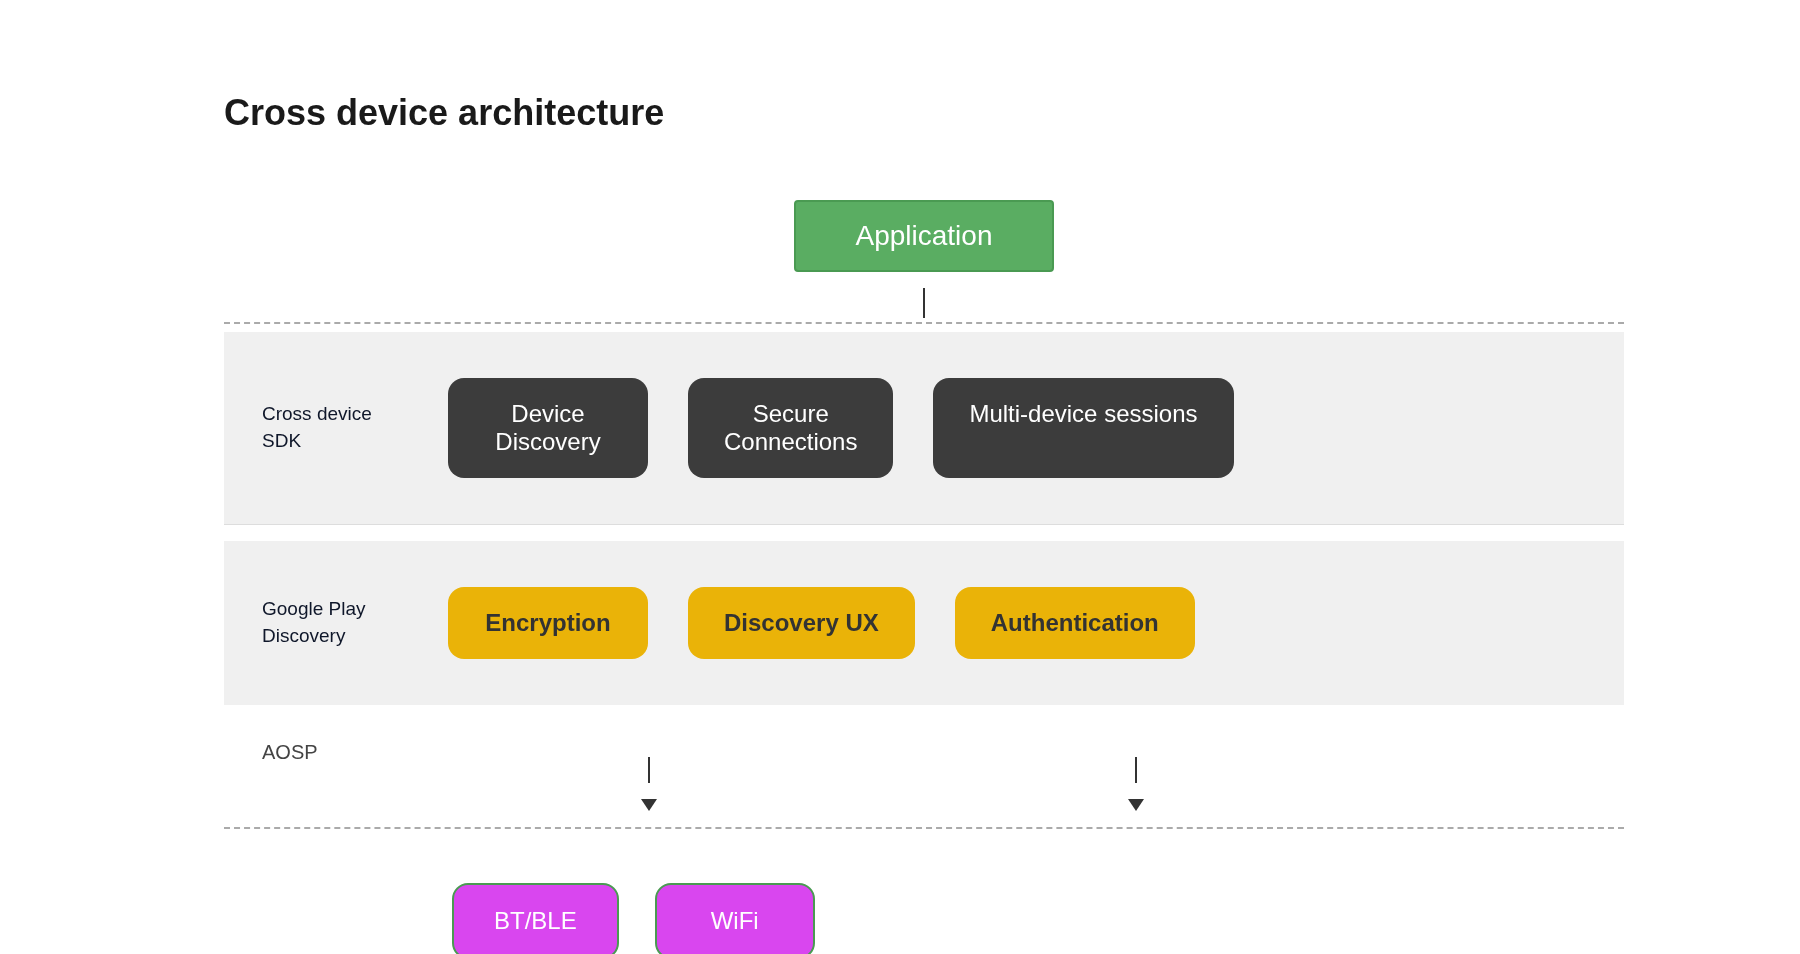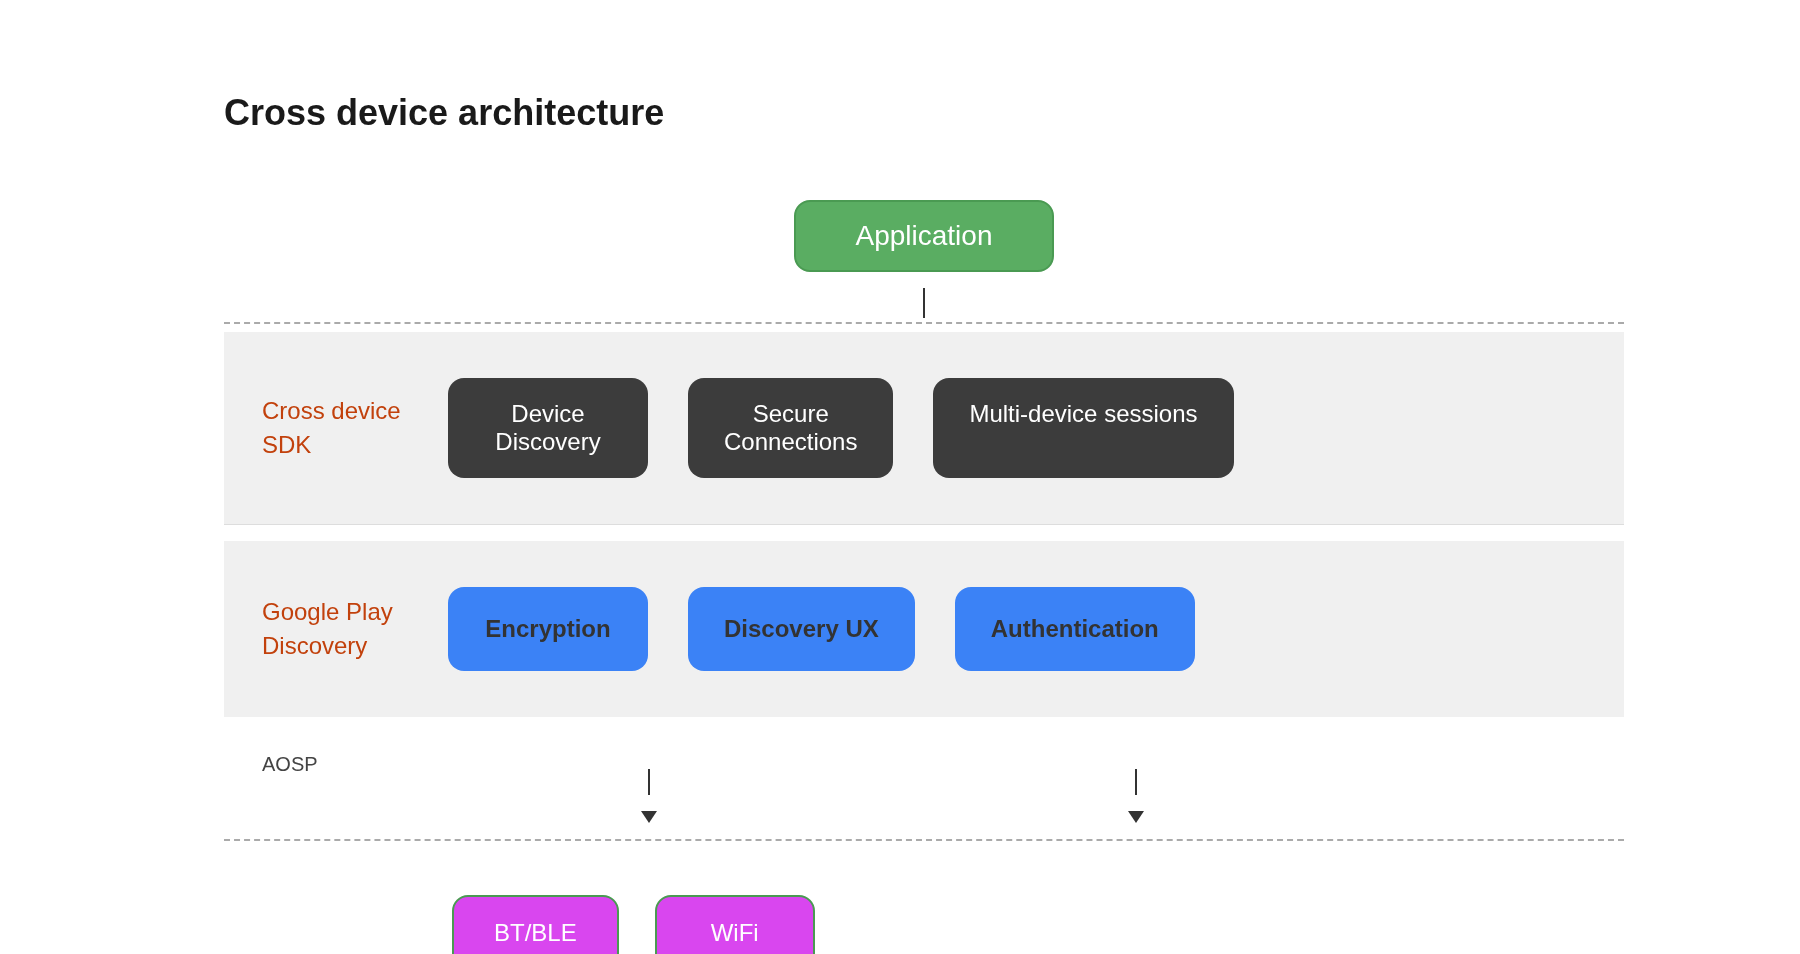--- a/index.html
+++ b/index.html
@@ -20,21 +20,21 @@
       font-size: 36px;
       font-weight: 700;
       color: #1a1a1a;
       margin-bottom: 50px;
     }
 
     
     .app-box {
       background: #5aad62;
       border: 2.5px solid #4a9a52;
-      border-radius: 16px;
+      border-radius: 4px;
       padding: 18px 60px;
       font-size: 28px;
       font-weight: 500;
       color: #ffffff;
       text-align: center;
       margin-bottom: 0;
       position: relative;
       z-index: 2;
     }
 
@@ -48,22 +48,22 @@
     
     .grey-band {
       background: #f0f0f0;
       width: 100%;
       display: flex;
       align-items: center;
       padding: 30px 0;
       border: none;
     }
     .band-label {
-      font-size: 24px;
-      color: #c2410c;
+      font-size: 19px;
+      color: #0f172a;
       line-height: 1.4;
       min-width: 180px;
       padding-left: 30px;
       flex-shrink: 0;
     }
     .band-items {
       display: flex;
       gap: 24px;
       margin-left: 20px;
       flex: 1;
@@ -76,23 +76,23 @@
       padding: 22px 36px;
       font-size: 24px;
       font-weight: 500;
       color: #ffffff;
       text-align: center;
       min-width: 200px;
     }
 
     
     .play-box {
-      background: #3b82f6;
+      background: #eab308;
       border-radius: 16px;
-      padding: 28px 36px;
+      padding: 22px 36px;
       font-size: 24px;
       font-weight: 600;
       color: #333;
       text-align: center;
       min-width: 200px;
     }
     .green-box {
       background: #d946ef;
       border: 2.5px solid #4a9a52;
       border-radius: 16px;

